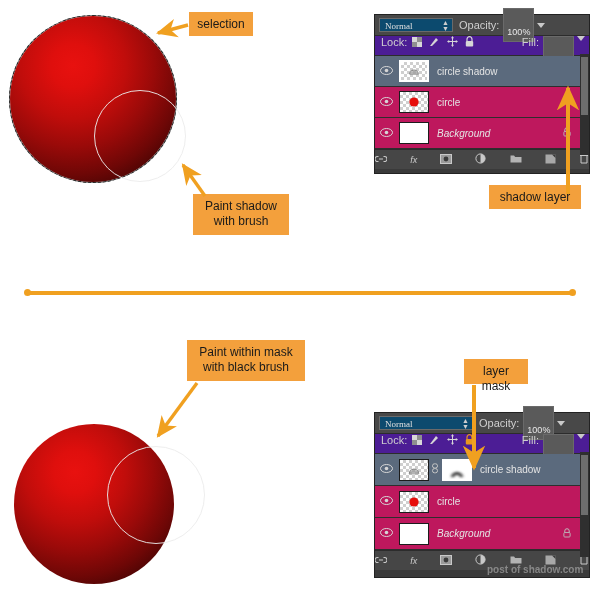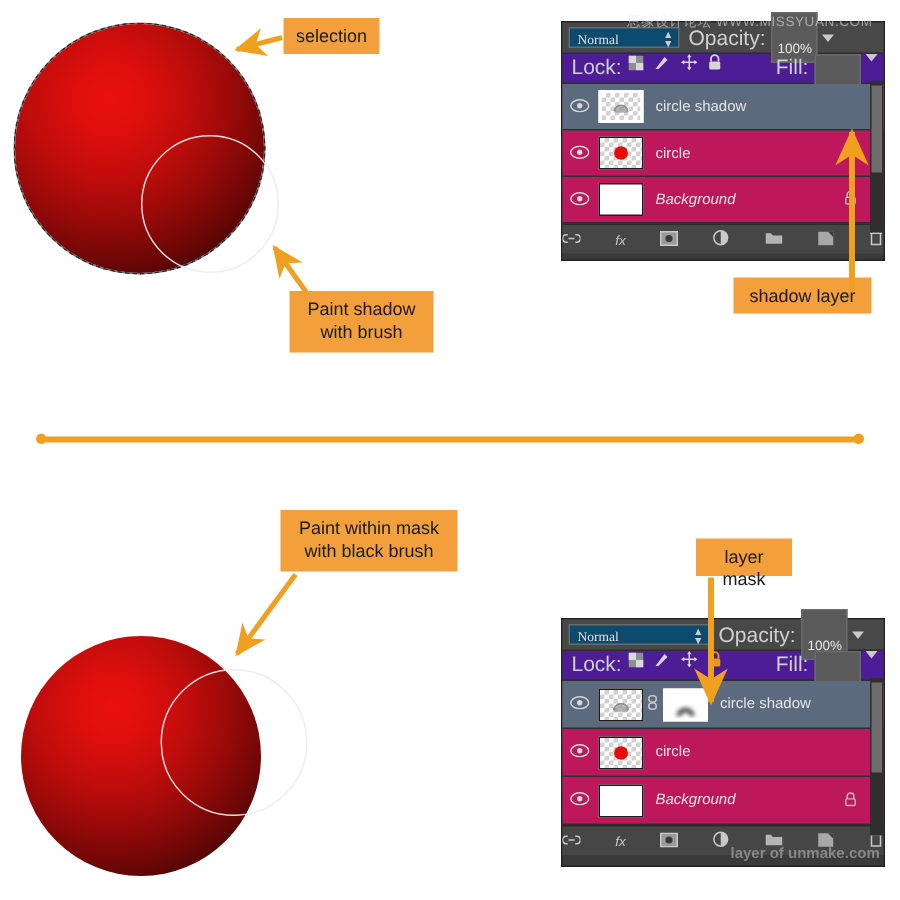--- a/index.html
+++ b/index.html
@@ -59,21 +59,21 @@
     background:#484848;border-bottom:1px solid #2c2c2c;padding:0 4px;
   }
   .blend-select{
     background:#0c4a6e;border:1px solid #6a6a6a;color:#e0e0e0;
     height:14px;line-height:14px;padding:0 12px 0 5px;
     font-size:9px;position:relative;min-width:74px;box-sizing:border-box;font-family:Liberation Serif, serif;
   }
   .spinner{
     position:absolute;right:3px;top:1px;font-size:7px;line-height:6px;color:#cfcfcf;
   }
-  .ps-lbl{color:#cfcfcf;font-size:14px;margin-left:6px;}
+  .ps-lbl{color:#cfcfcf;font-size:11px;margin-left:6px;}
   .num-box{
     background:#5a5a5a;border:1px solid #6a6a6a;color:#e8e8e8;
     height:14px;line-height:14px;padding:16px 3px;font-size:9px;
     margin-left:4px;min-width:30px;text-align:center;box-sizing:border-box;
   }
   .caret{
     margin-left:3px;width:0;height:0;
     border-left:4px solid transparent;border-right:4px solid transparent;
     border-top:5px solid #c9c9c9;
   }
@@ -272,21 +272,20 @@
         <svg width="10" height="11" viewBox="0 0 10 11">
             <path d="M1 2.5 H9 M2 2.5 V10 H8 V2.5 M3.5 2.5 V1 H6.5 V2.5" stroke="#c9c9c9" stroke-width="1" fill="none"></path>
           </svg>
       </span>
     </div>
 
     <div class="scroll-tr" style="top:39px;height:101px;"></div>
     <div class="scroll-th" style="top:42px;height:58px;"></div>
   </div>
 
-  <div class="wm" style="left:418px;top:8px;">思缘设计论坛  WWW.MISSYUAN.COM</div>
 
   <div class="divider" style="left:27px;top:291px;width:546px;"></div>
   <div class="divider-dot" style="left:24px;top:289px;"></div>
   <div class="divider-dot" style="left:569px;top:289px;"></div>
 
   <div class="callout" style="left:187px;top:340px;width:118px;height:41px;">Paint within mask
 with black brush</div>
 
   <div class="callout" style="left:464px;top:359px;width:64px;height:25px;line-height:15px;">layer mask</div>
 
@@ -441,21 +440,21 @@
         <svg width="10" height="11" viewBox="0 0 10 11">
             <path d="M1 2.5 H9 M2 2.5 V10 H8 V2.5 M3.5 2.5 V1 H6.5 V2.5" stroke="#c9c9c9" stroke-width="1" fill="none"></path>
           </svg>
       </span>
     </div>
 
     <div class="scroll-tr" style="top:39px;height:105px;"></div>
     <div class="scroll-th" style="top:42px;height:60px;"></div>
   </div>
 
-  <div class="wm2" style="left:487px;top:564px;">layer of unmake.com</div>
+  <div class="wm2" style="left:487px;top:564px;">post of shadow.com</div>
 
   <svg class="arrows" viewBox="0 0 600 600">
     <defs>
       <marker id="ah" markerWidth="7" markerHeight="7" refX="5.6" refY="3.1" orient="auto" markerUnits="strokeWidth">
         <path d="M0,0.3 L6.2,3.1 L0,5.9 L1.8,3.1 Z" fill="#F0A020"></path>
       </marker>
     </defs>
 
     <line x1="188" y1="25" x2="158" y2="33" stroke="#F0A020" stroke-width="3.4" marker-end="url(#ah)"></line>
 

